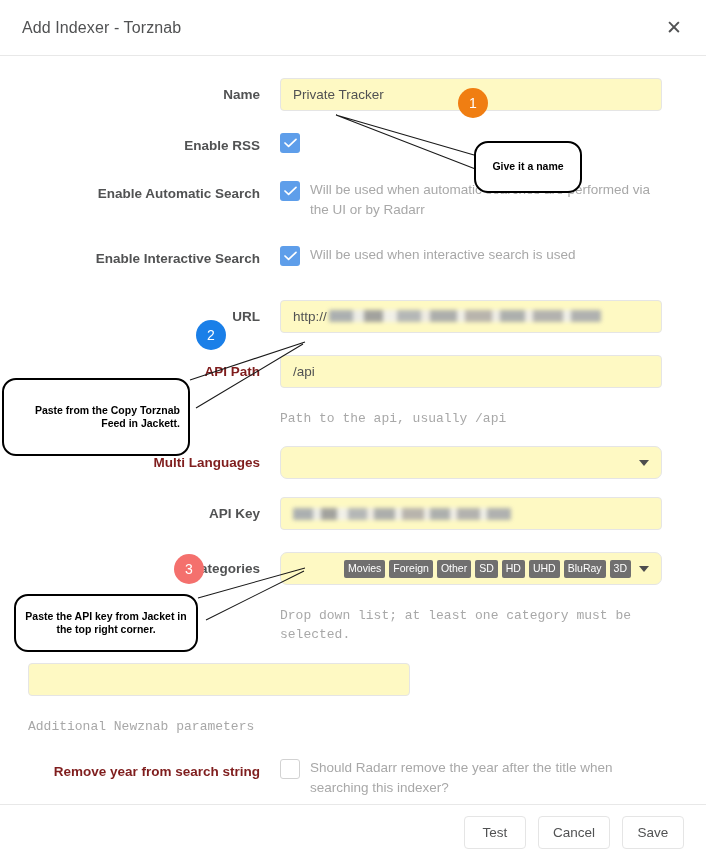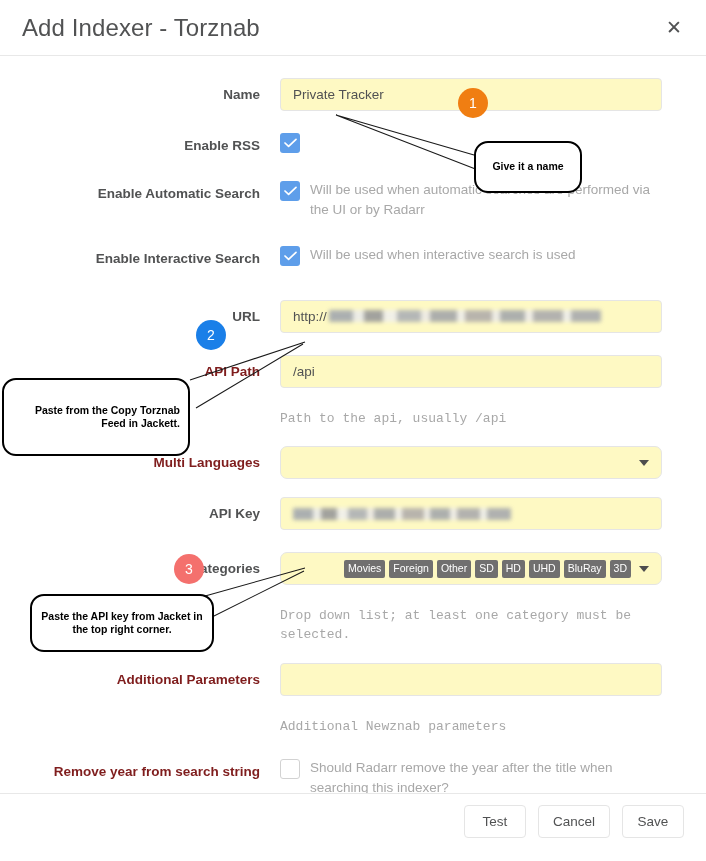--- a/index.html
+++ b/index.html
@@ -21,21 +21,21 @@
   
   .modal-header {
     position: relative;
     height: 56px;
     border-bottom: 1px solid #e8e8e8;
     display: flex;
     align-items: center;
     padding: 0 22px;
   }
   .modal-title {
-    font-size: 24px;
+    font-size: 16px;
     color: #515253;
     font-weight: 400;
     letter-spacing: .1px;
   }
   .close-btn {
     position: absolute;
     right: 20px;
     top: 50%;
     transform: translateY(-50%);
     width: 24px; height: 24px;
@@ -192,34 +192,34 @@
     font-weight: bold;
     text-align: center;
     display: flex; align-items: center; justify-content: center;
     line-height: 1.25;
     padding: 6px 8px;
     z-index: 25;
     font-family: "Liberation Sans", sans-serif;
   }
   #callout1 { left: 474px; top: 141px; width: 108px; height: 52px; }
   #callout2 { left: 2px;   top: 378px; width: 188px; height: 78px; text-align: right; }
-  #callout3 { left: 30px;  top: 594px; width: 184px; height: 58px; }
+  #callout3 { left: 14px;  top: 594px; width: 184px; height: 58px; }
 
   .anno-svg {
     position: absolute;
     left: 0; top: 0;
     width: 706px; height: 861px;
     pointer-events: none;
     z-index: 20;
   }
 
   
   .modal-footer {
     position: absolute;
-    left: 0; right: 0; bottom: 12px;
+    left: 0; right: 0; bottom: 1px;
     height: 56px;
     border-top: 1px solid #e8e8e8;
     display: flex;
     align-items: center;
     justify-content: flex-end;
     gap: 12px;
     padding: 12px 22px;
     background: #fff;
   }
   .btn {
@@ -350,21 +350,20 @@
               <span class="tag">BluRay</span>
               <span class="tag">3D</span>
             </span>
           <span class="caret"></span>
         </div>
         <div class="help-text" style="max-width:380px">Drop down list; at least one category must be selected.</div>
       </div>
     </div>
 
     <div class="form-row" style="margin-bottom:18px">
-      <div class="form-label orange">Additional Parameters</div>
       <div class="form-control-area">
         <div class="input-box">
           <span></span>
         </div>
         <div class="help-text">Additional Newznab parameters</div>
       </div>
     </div>
 
     <div class="form-row">
       <div class="form-label orange">Remove year from search string</div>

